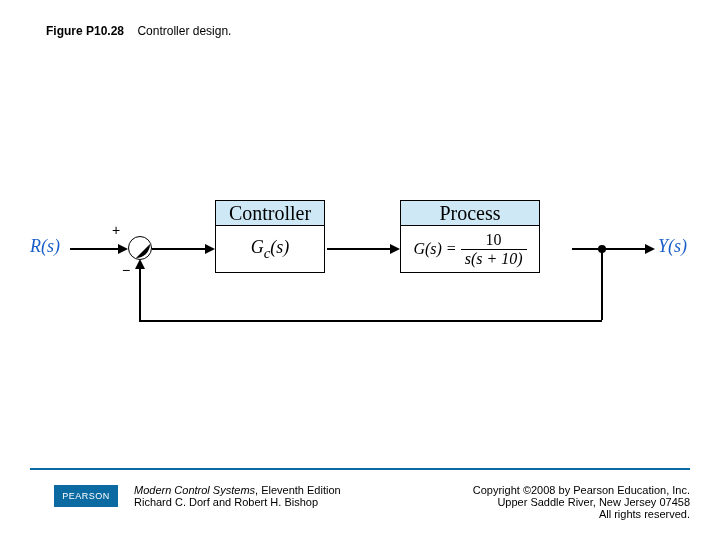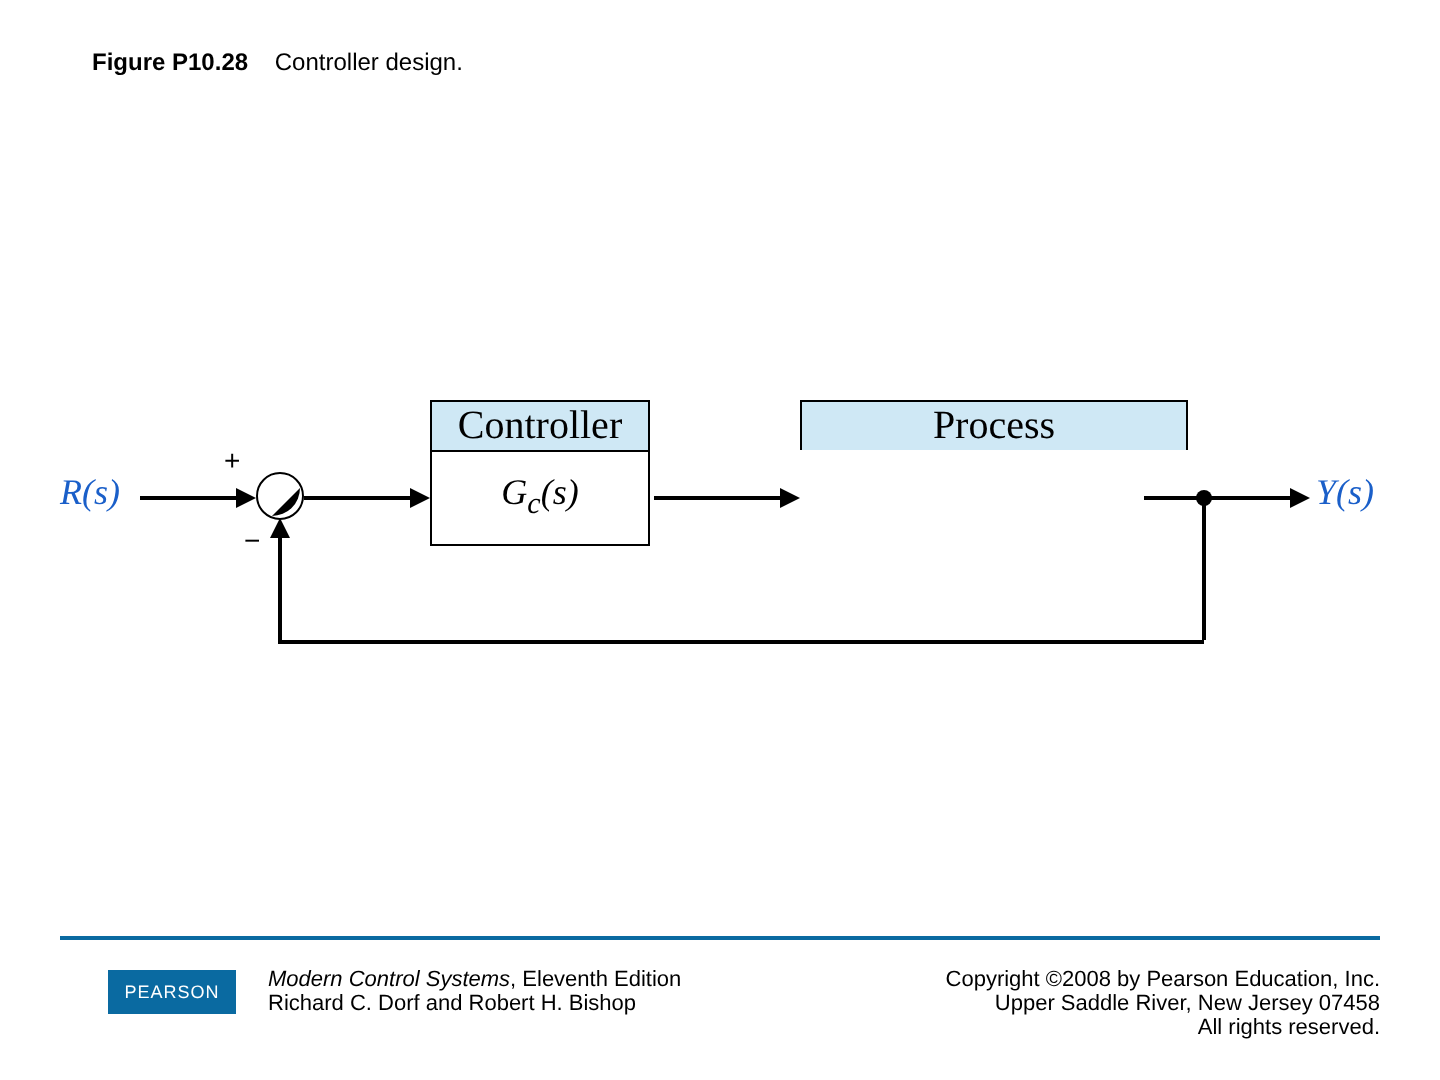--- a/index.html
+++ b/index.html
@@ -56,21 +56,21 @@
     display: flex;
     align-items: center;
     justify-content: center;
     font-style: italic;
     font-size: 18px;
   }
   .proc {
     position: absolute;
     left: 370px;
     top: 0;
-    width: 194px;
+    width: 140px;
   }
   .proc .blk-body {
     height: 46px;
     display: flex;
     align-items: center;
     justify-content: center;
     font-size: 16px;
     padding: 0 4px;
   }
   .gs-label { font-style: italic; white-space: nowrap; }
@@ -199,20 +199,27 @@
       <div class="blk-body">
         <span>G<sub>c</sub>(s)</span>
       </div>
     </div>
 
     <div class="line" style="left:297px; top:48px; width:65px; height:1.5px;"></div>
     <div class="arrow-r" style="left:360px; top:43.5px;"></div>
 
     <div class="proc">
       <div class="blk-header">Process</div>
+      <div class="blk-body">
+        <span class="gs-label">G(s) =</span>
+        <span class="frac">
+          <span class="num">10</span>
+          <span class="den">s(s + 10)</span>
+        </span>
+      </div>
     </div>
 
     <div class="line" style="left:542px; top:48px; width:75px; height:1.5px;"></div>
     <div class="arrow-r" style="left:615px; top:43.5px;"></div>
 
     <div class="tapnode" style="left:568px; top:44.5px;"></div>
 
     <div class="siglabel" style="left:628px; top:36px;">Y(s)</div>
 
     <div class="line" style="left:571px; top:48px; width:1.5px; height:72px;"></div>

